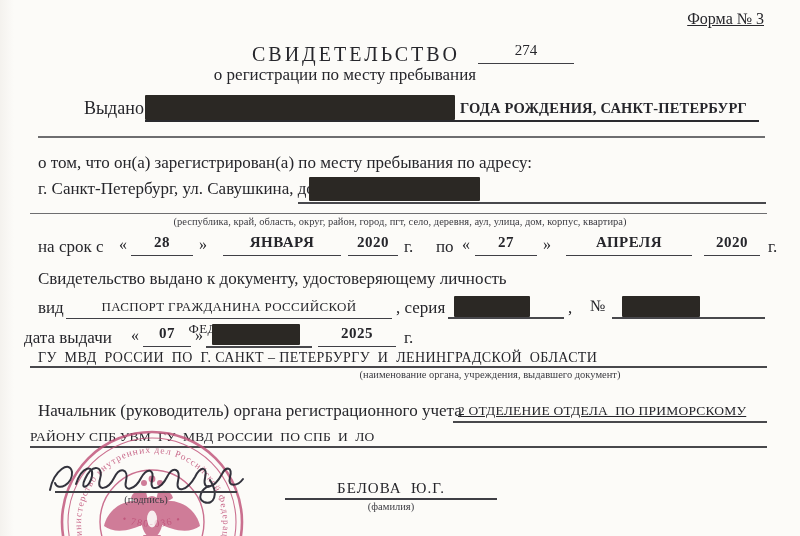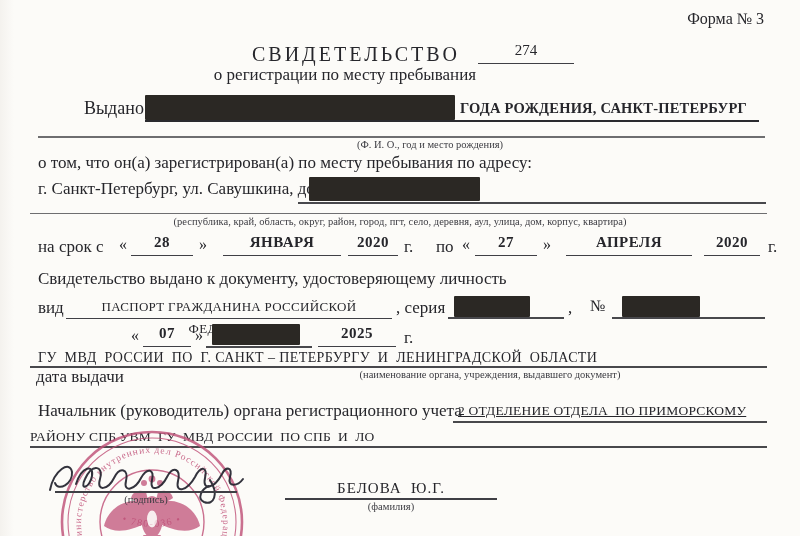--- a/index.html
+++ b/index.html
@@ -24,32 +24,31 @@
   .darkline{background:#2a2a2e;height:2px;}
   .redact{background:#2b2824;border-radius:1px;}
   .quote{font-size:16px;}
   .center{text-align:center;}
 </style>
 </head>
 <body>
 
 <div id="doc">
 
-  <div class="abs t16" style="top:10px;right:36px;">Форма № 3</div>
+  <div class="abs t16" style="top:10px;right:36px;text-decoration:underline;">Форма № 3</div>
 
   <div class="abs" style="top:43px;left:252px;font-size:20px;letter-spacing:3px;">СВИДЕТЕЛЬСТВО</div>
   <div class="abs field" style="top:42px;left:478px;width:96px;font-size:15px;">274</div>
   <div class="abs t17 center" style="top:64px;left:180px;width:330px;">о регистрации по месту пребывания</div>
 
   <div class="abs t17" style="top:97px;left:84px;font-size:18px;">Выдано</div>
   <div class="abs redact" style="top:95px;left:145px;width:310px;height:25px;"></div>
   <div class="abs bold pre" style="top:100px;left:460px;font-size:14.5px;letter-spacing:.2px;">ГОДА РОЖДЕНИЯ, САНКТ-ПЕТЕРБУРГ</div>
   <div class="abs darkline" style="top:120px;left:145px;width:614px;"></div>
   <div class="abs line" style="top:136px;left:38px;width:727px;"></div>
-  <div class="abs cap" style="top:139px;left:230px;width:400px;">(Ф. И. О., год и место рождения)</div>
 
   <div class="abs t17" style="top:152px;left:38px;">о том, что он(а) зарегистрирован(а) по месту пребывания по адресу:</div>
 
   <div class="abs t17" style="top:178px;left:38px;">г. Санкт-Петербург, ул. Савушкина, дом</div>
   <div class="abs redact" style="top:177px;left:309px;width:171px;height:24px;"></div>
   <div class="abs line" style="top:202px;left:298px;width:468px;background:#48484c;"></div>
   <div class="abs line" style="top:213px;left:30px;width:737px;height:1px;"></div>
   <div class="abs cap" style="top:216px;left:150px;width:500px;">(республика, край, область, округ, район, город, пгт, село, деревня, аул, улица, дом, корпус, квартира)</div>
 
   <div class="abs t17" style="top:236px;left:38px;">на срок с</div>
@@ -72,21 +71,21 @@
   <div class="abs t17" style="top:297px;left:38px;">вид</div>
   <div class="abs field caps13" style="top:296px;left:66px;width:326px;height:22px;line-height:22px;">ПАСПОРТ ГРАЖДАНИНА РОССИЙСКОЙ ФЕДЕРАЦИИ</div>
   <div class="abs t17" style="top:297px;left:396px;">, серия</div>
   <div class="abs redact" style="top:296px;left:454px;width:76px;height:21px;"></div>
   <div class="abs line" style="top:317px;left:448px;width:116px;background:#48484c;"></div>
   <div class="abs t17" style="top:297px;left:568px;">,</div>
   <div class="abs t16" style="top:297px;left:590px;">№</div>
   <div class="abs redact" style="top:296px;left:622px;width:78px;height:21px;"></div>
   <div class="abs line" style="top:317px;left:612px;width:153px;background:#48484c;"></div>
 
-  <div class="abs t17" style="top:327px;left:36px;margin-top:39px;">дата выдачи</div>
+  <div class="abs t17" style="top:327px;left:24px;">дата выдачи</div>
   <div class="abs quote" style="top:327px;left:131px;">«</div>
   <div class="abs field fval" style="top:325px;left:143px;width:48px;">07</div>
   <div class="abs quote" style="top:327px;left:195px;">»</div>
   <div class="abs redact" style="top:324px;left:212px;width:88px;height:21px;"></div>
   <div class="abs line" style="top:346px;left:206px;width:106px;background:#48484c;"></div>
   <div class="abs field fval" style="top:325px;left:318px;width:78px;">2025</div>
   <div class="abs t17" style="top:327px;left:404px;">г.</div>
 
   <div class="abs caps14 pre" style="top:350px;left:38px;">ГУ  МВД  РОССИИ  ПО  Г. САНКТ – ПЕТЕРБУРГУ  И  ЛЕНИНГРАДСКОЙ  ОБЛАСТИ</div>
   <div class="abs line" style="top:366px;left:30px;width:737px;background:#48484c;"></div>

